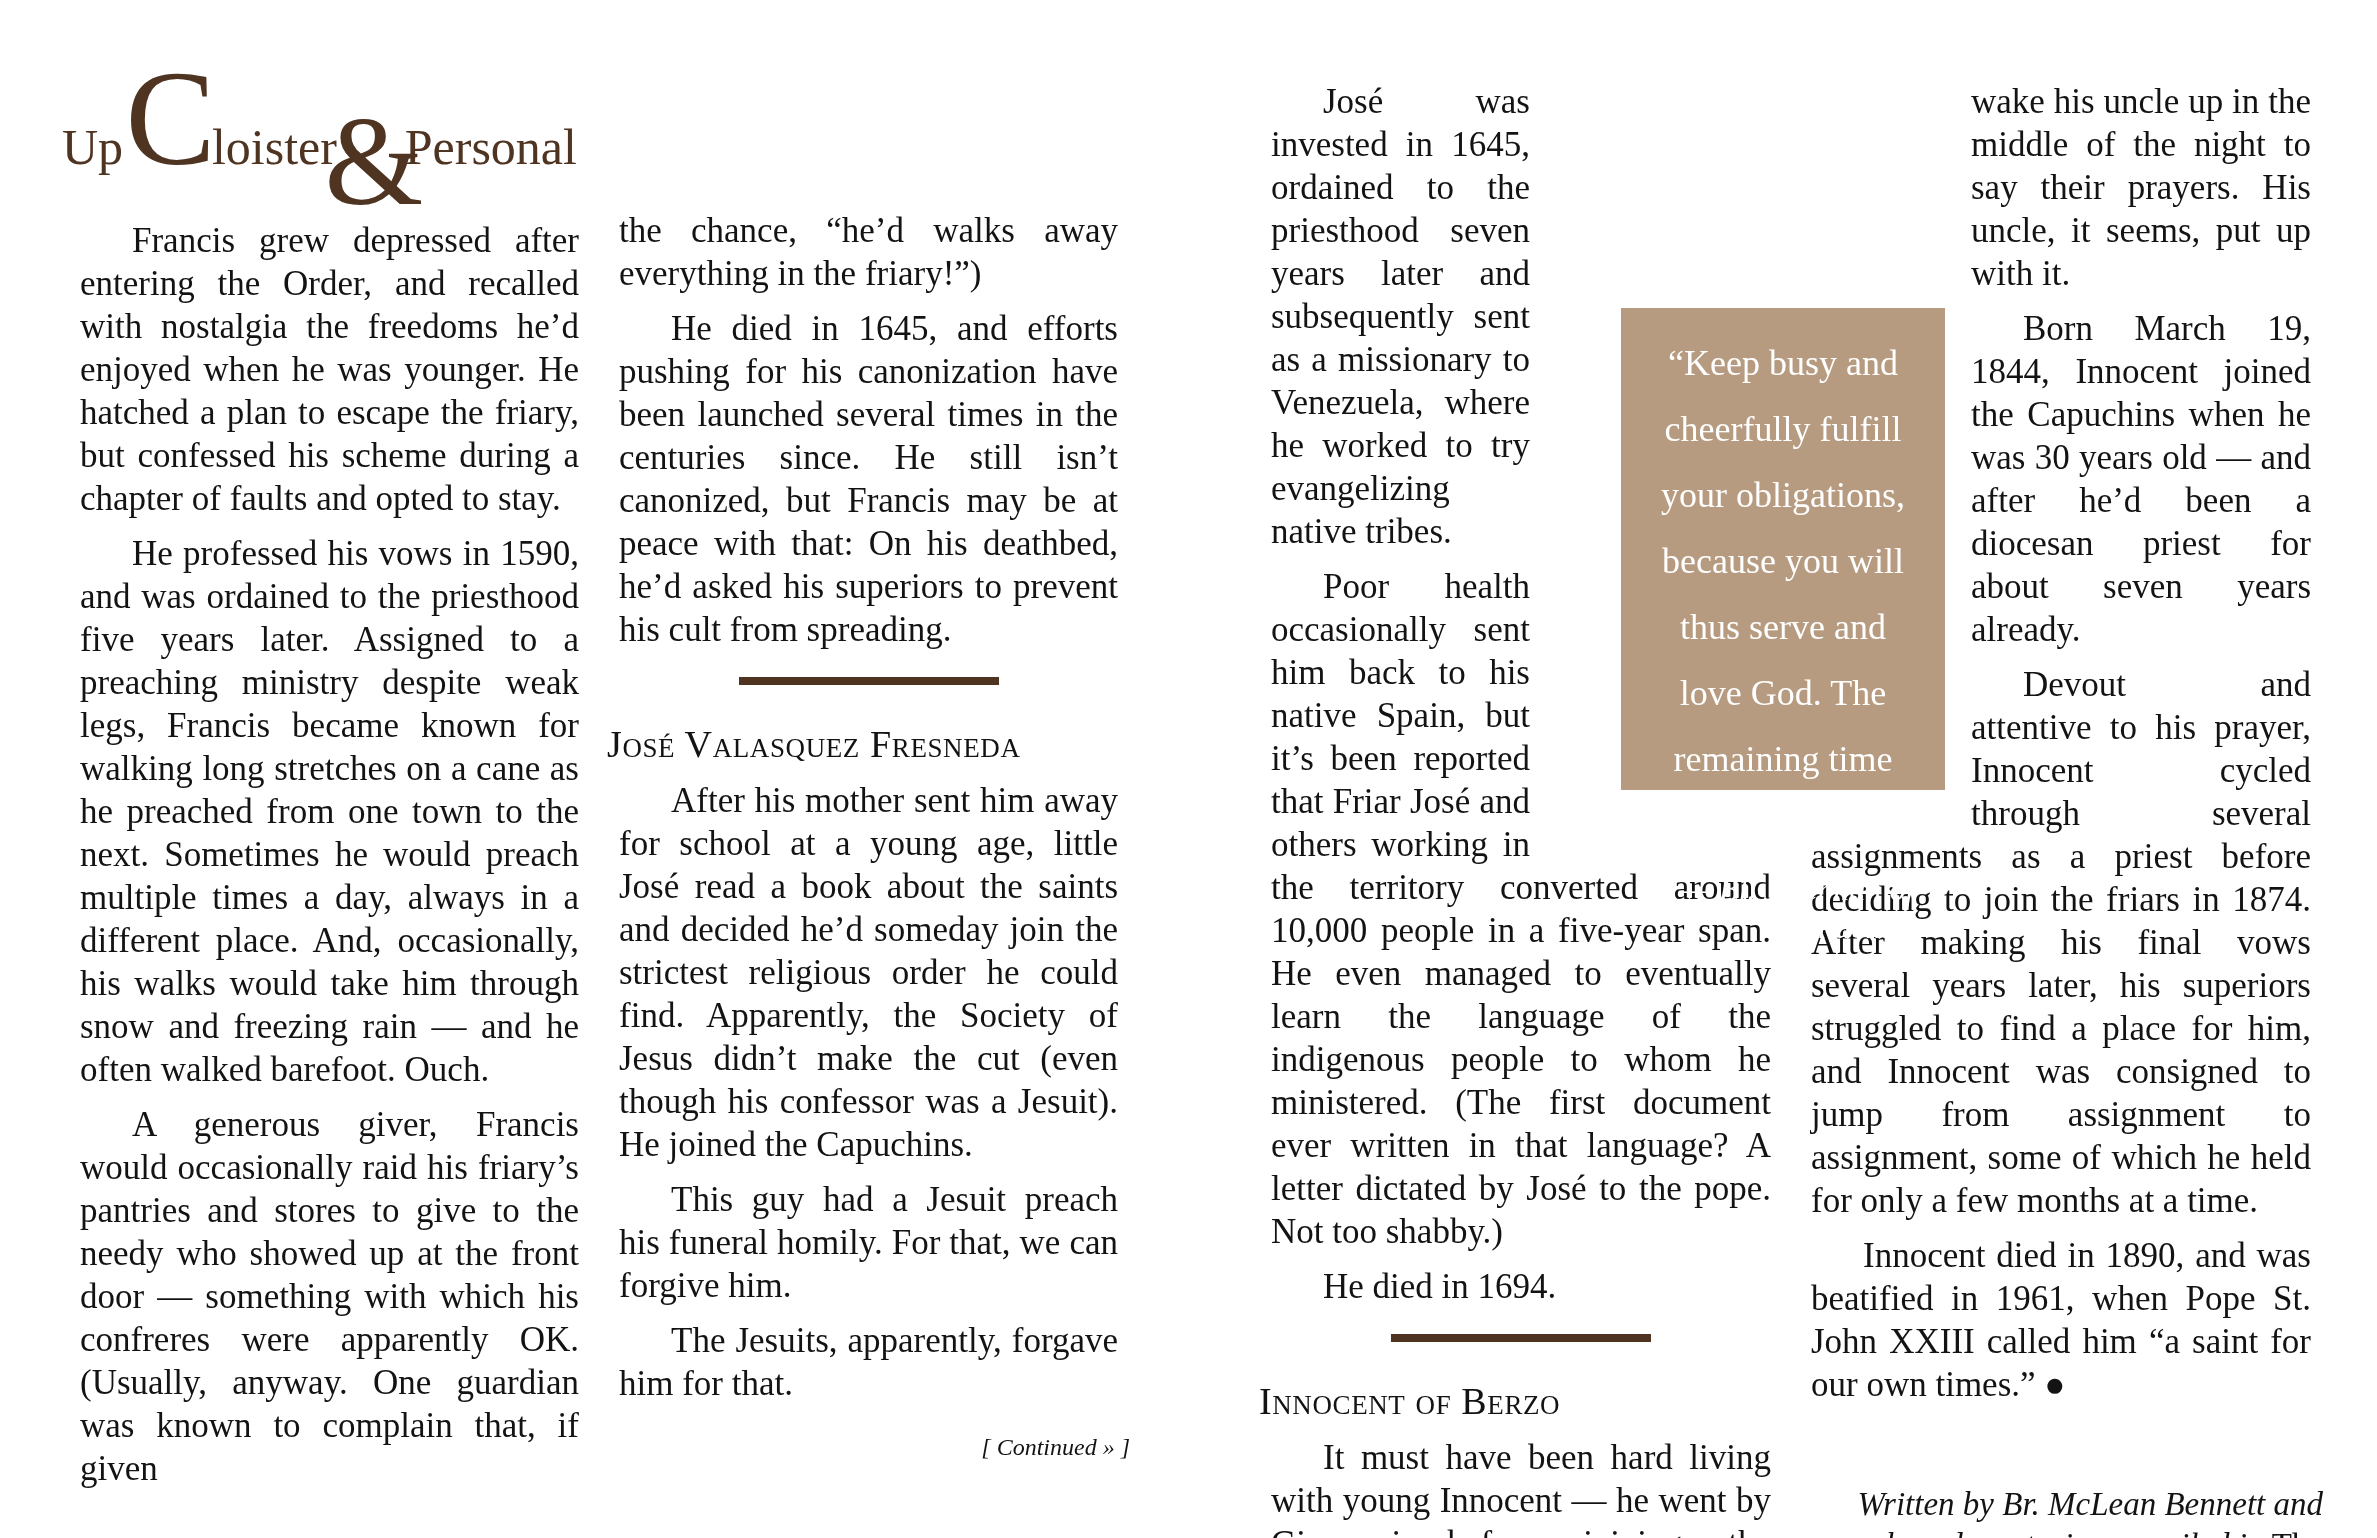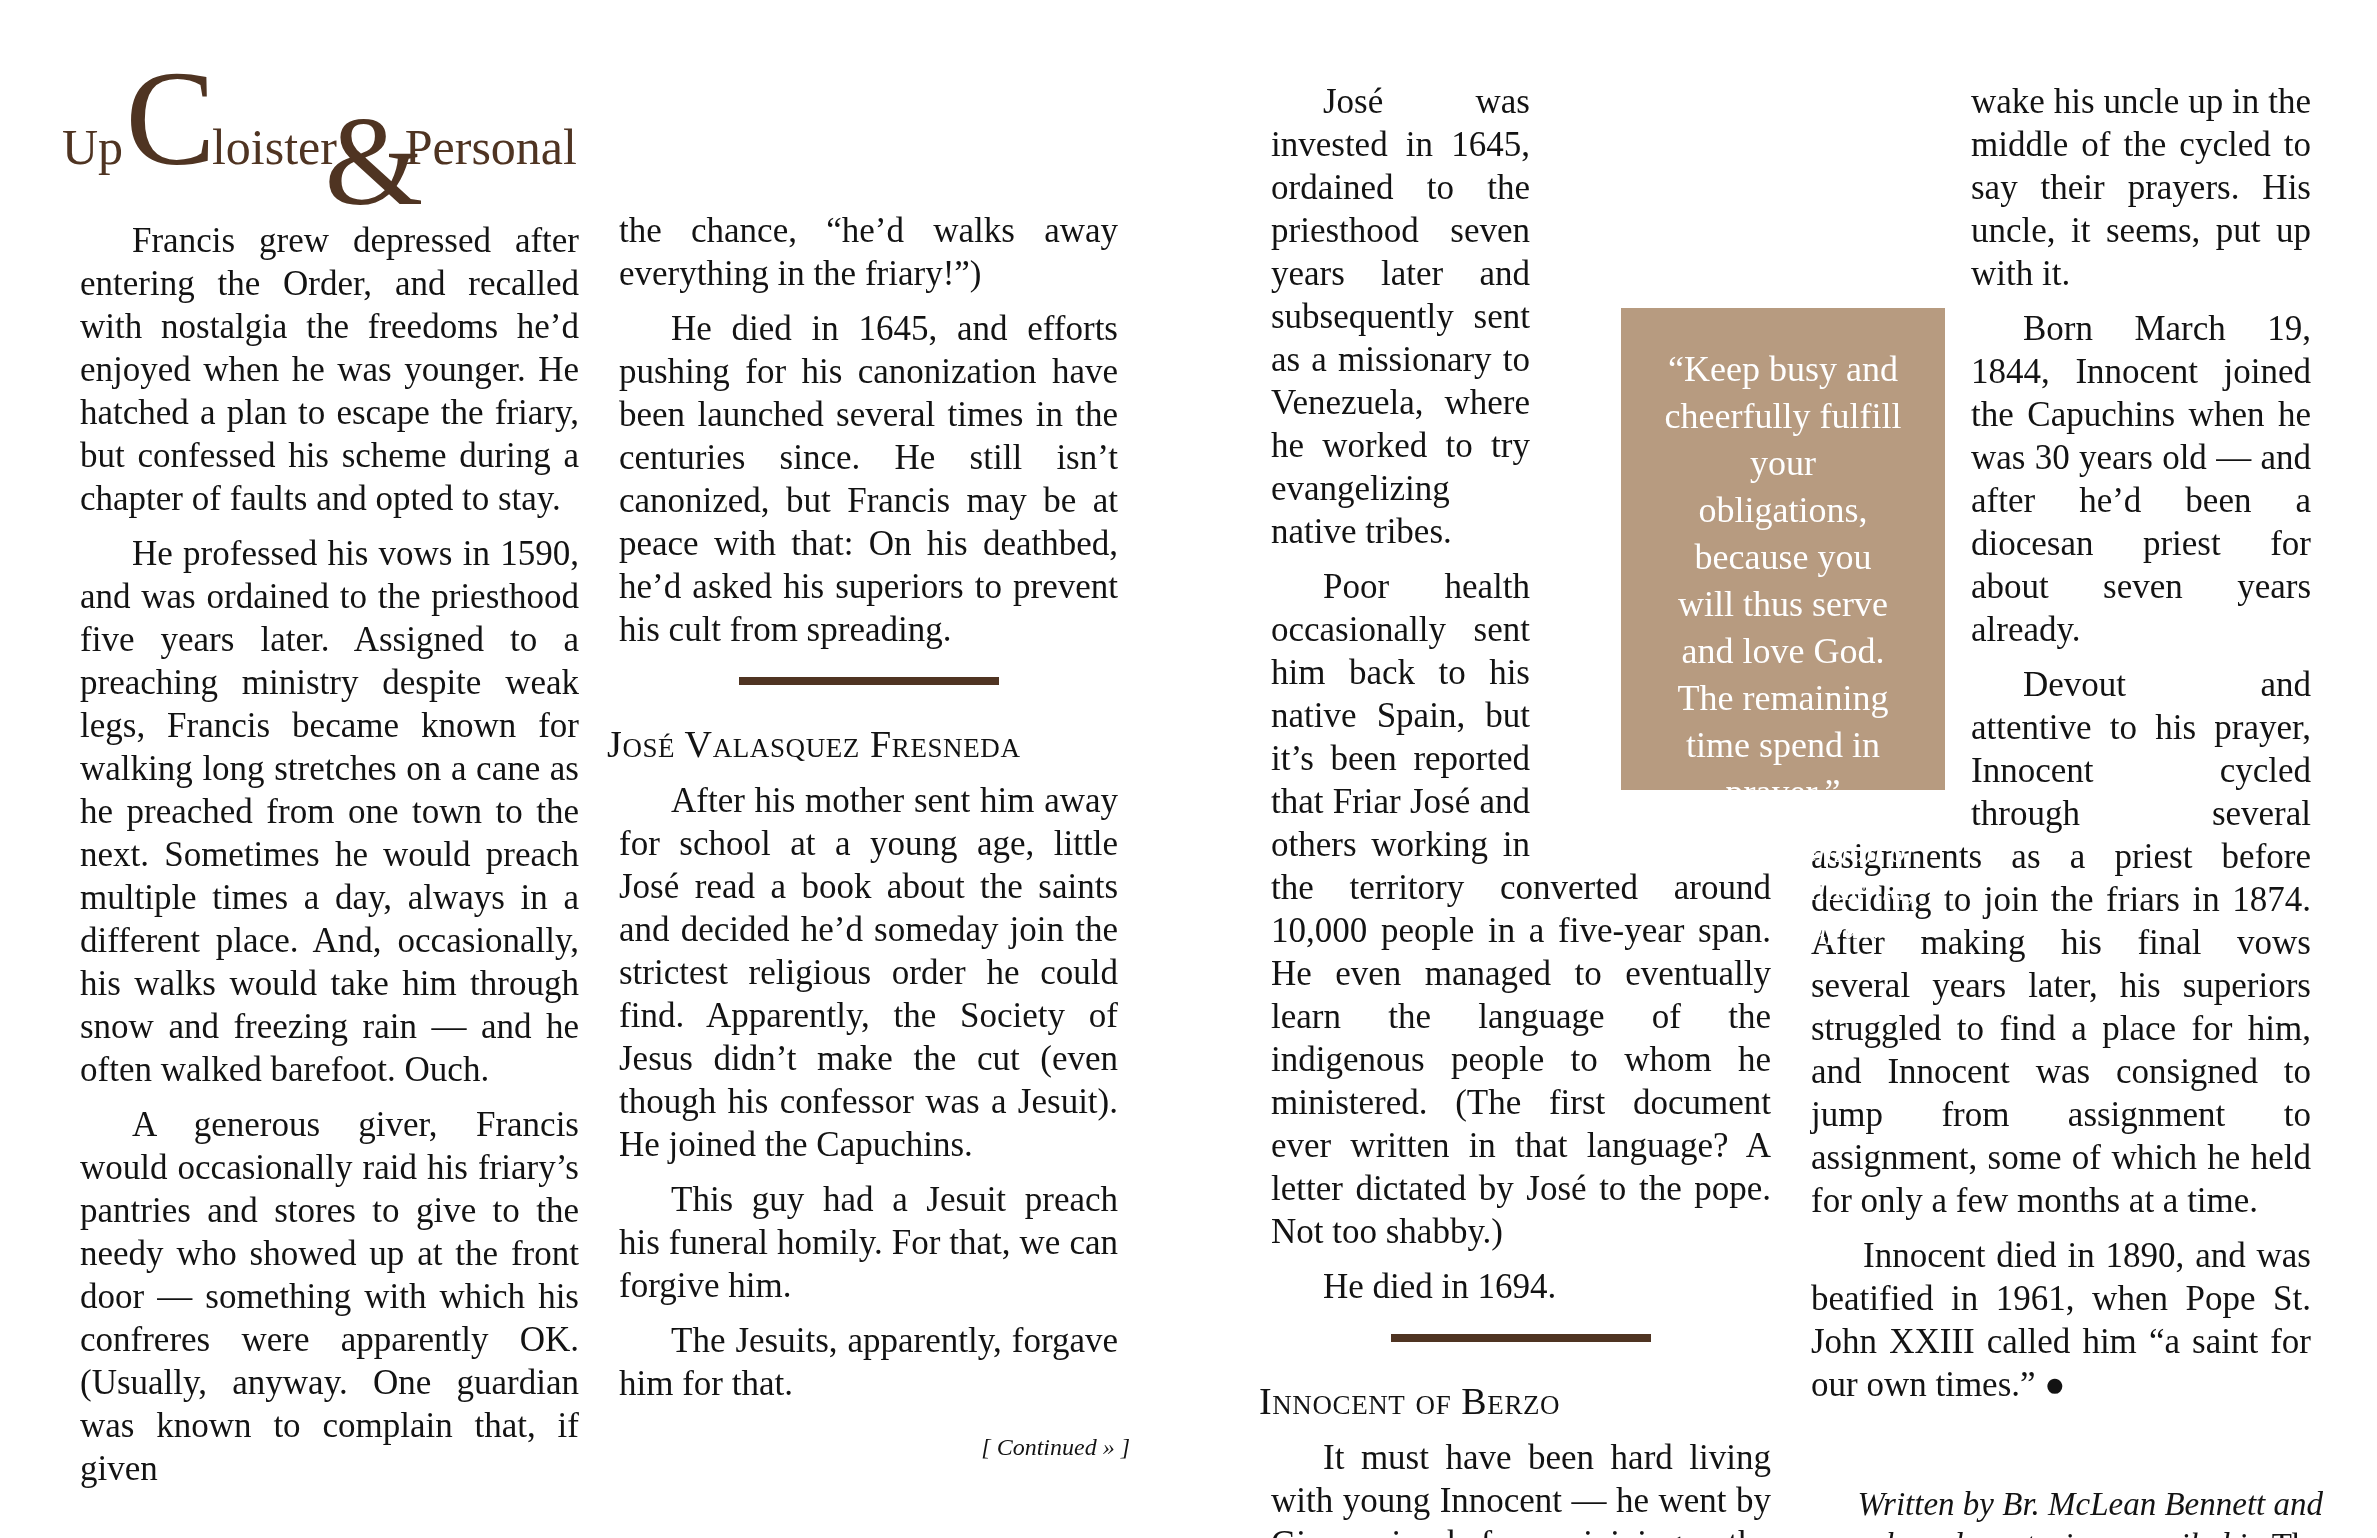--- a/index.html
+++ b/index.html
@@ -41,21 +41,21 @@
   .continued{display:block;text-align:right;font-style:italic;font-size:24px;margin-top:21px;text-indent:0;}
   
   .credit{margin-top:78px;text-align:right;font-size:33px;line-height:41px;text-indent:0;}
   .credit .it{font-style:italic;}
   .credit .rm{font-style:normal;}
   
   .pull-quote{
     position:absolute;left:1621px;top:308px;width:324px;height:482px;box-sizing:border-box;
     background:var(--quote-box);color:var(--quote-text);padding:22px 27px 18.6px 27px;
   }
-  .pull-quote .quote-text{font-size:36px;line-height:47px;text-align:center;margin:16px;}
+  .pull-quote .quote-text{font-size:36px;line-height:66px;text-align:center;margin:0;}
   .pull-quote .quote-attr{font-size:32px;line-height:38px;font-style:italic;text-align:right;
     margin:12.4px 3.7px 0 0;}
 </style>
 </head>
 <body>
 
 <div class="logo">
   <span class="logo-up">Up</span><span class="logo-c">C</span><span class="logo-loister">loister</span><span class="logo-amp">&amp;</span><span class="logo-personal">Personal</span>
 </div>
 
@@ -81,21 +81,21 @@
   <p>José was invested in 1645, ordained to the priesthood seven years later and subsequently sent as a missionary to Venezuela, where he worked to try evangelizing native tribes.</p>
   <p>Poor health occasionally sent him back to his native Spain, but it’s been reported that Friar José and others working in the territory converted around 10,000 people in a five-year span. He even managed to eventually learn the language of the indigenous people to whom he ministered. (The first document ever written in that language? A letter dictated by José to the pope. Not too shabby.)</p>
   <p>He died in 1694.</p>
   <hr class="rule">
   <h2 class="section-heading">Innocent of Berzo</h2>
   <p>It must have been hard living with young Innocent — he went by Giovanni before joining the Capuchins. Raised by an uncle after the deaths of both his father and grandmother, Giovanni would</p>
 </div>
 
 <div class="col" id="col4">
   <div class="spacer-left"></div>
-  <p class="no-indent">wake his uncle up in the middle of the cycled to say their prayers. His uncle, it seems, put up with it.</p>
+  <p class="no-indent">wake his uncle up in the middle of the night to say their prayers. His uncle, it seems, put up with it.</p>
   <p>Born March 19, 1844, Innocent joined the Capuchins when he was 30 years old — and after he’d been a diocesan priest for about seven years already.</p>
   <p>Devout and attentive to his prayer, Innocent cycled through several assignments as a priest before deciding to join the friars in 1874. After making his final vows several years later, his superiors struggled to find a place for him, and Innocent was consigned to jump from assignment to assignment, some of which he held for only a few months at a time.</p>
   <p>Innocent died in 1890, and was beatified in 1961, when Pope St. John XXIII called him “a saint for our own times.” ●</p>
   <div class="credit">
     <span class="it">Written by Br. McLean Bennett and based on stories compiled in </span><span class="rm">The Capuchin Way: Lives of Capuchins.</span>
   </div>
 </div>
 
 <div class="pull-quote">
   <p class="quote-text">“Keep busy and cheerfully fulfill your obligations, because you will thus serve and love God. The remaining time spend in prayer.”</p>

